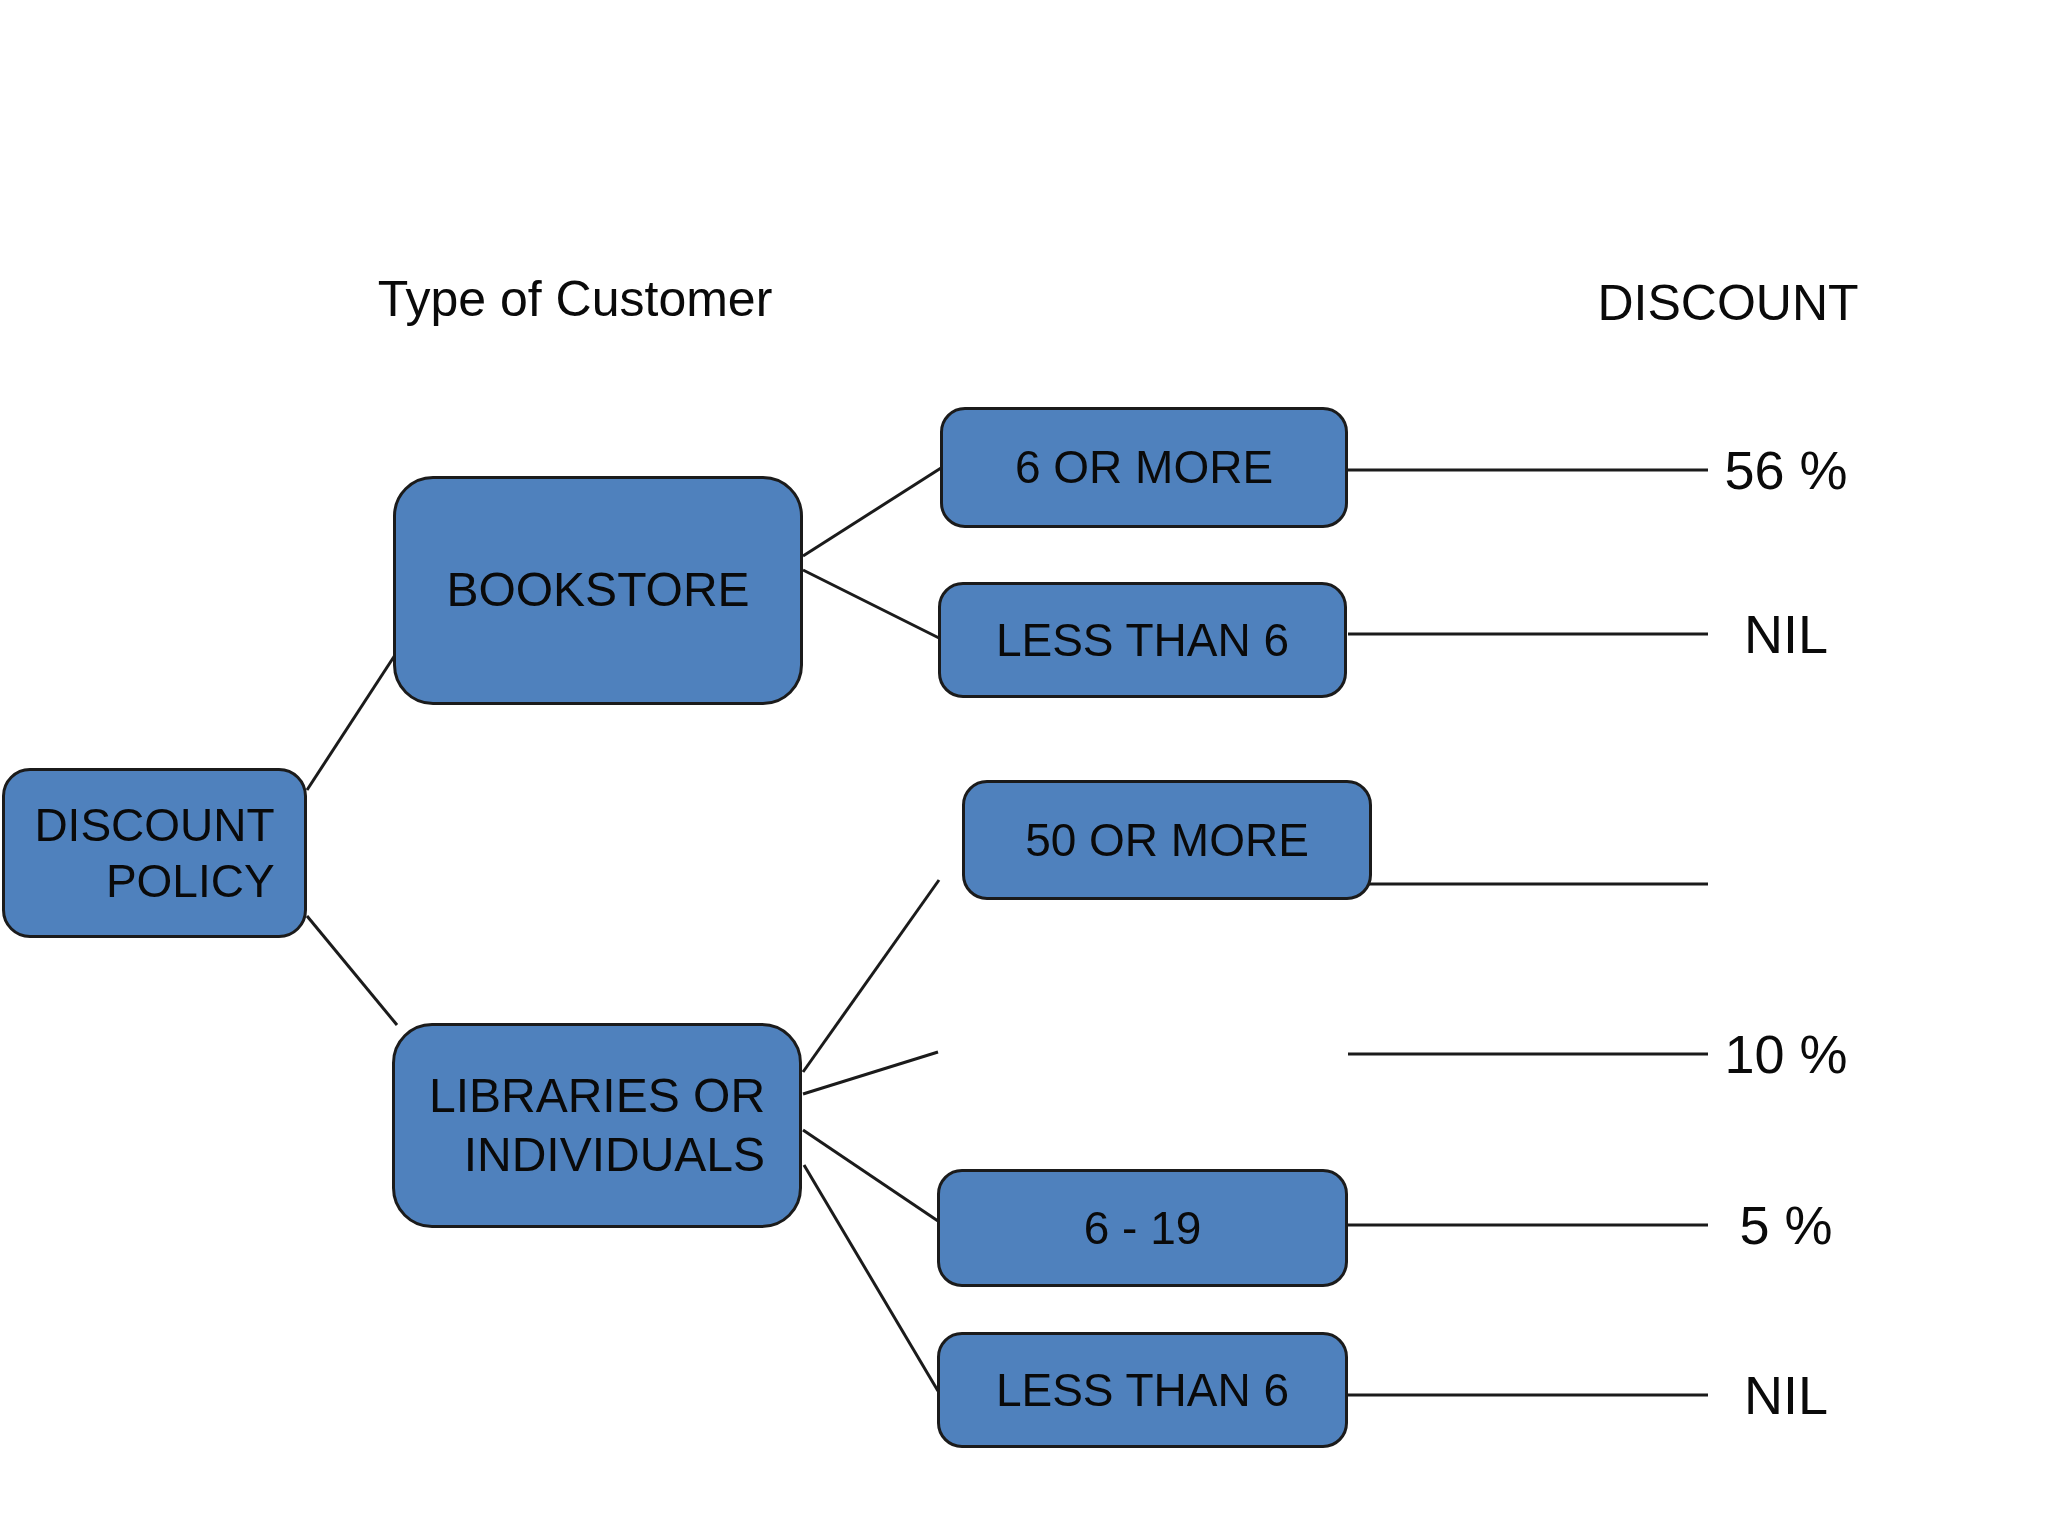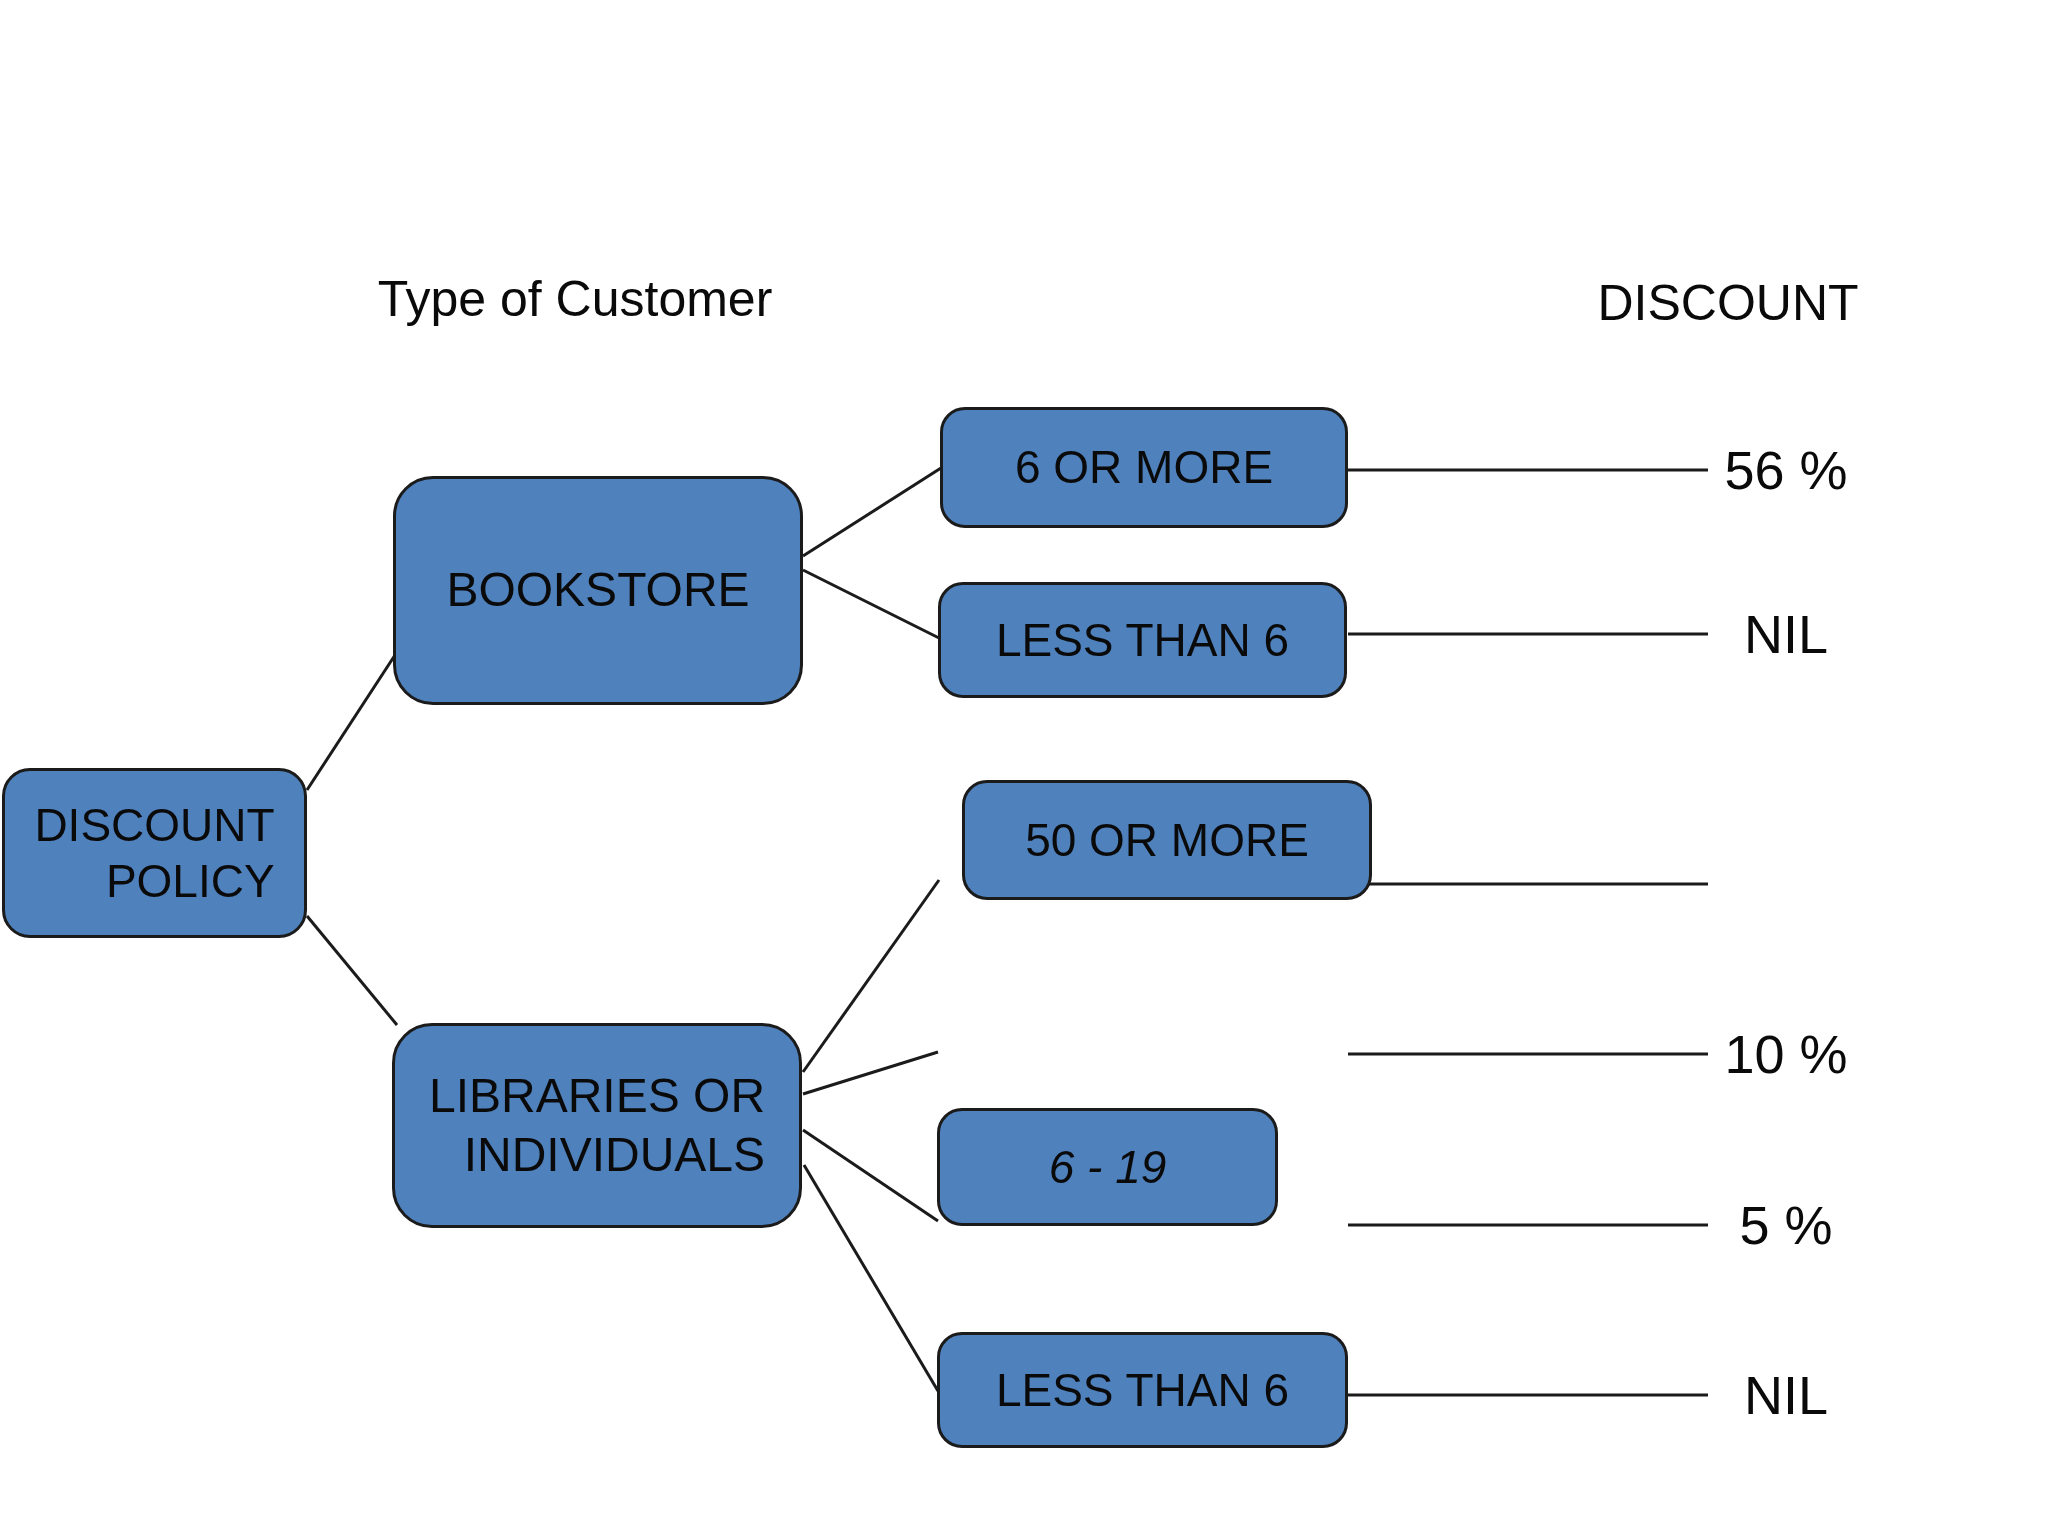--- a/index.html
+++ b/index.html
@@ -103,21 +103,21 @@
 
   <div class="node small" style="left:938px;top:582px;width:409px;height:116px;">
     <span class="node-label">LESS THAN 6</span>
   </div>
 
   <div class="node small" style="left:938px;top:780px;width:410px;height:120px;margin-left:24px;">
     <span class="node-label">50 OR MORE</span>
   </div>
 
 
-  <div class="node small" style="left:937px;top:1108px;width:341px;height:118px;font-style:italic;">
+  <div class="node small" style="left:937px;top:1169px;width:411px;height:118px;">
     <span class="node-label">6 - 19</span>
   </div>
 
   <div class="node small" style="left:937px;top:1332px;width:411px;height:116px;">
     <span class="node-label">LESS THAN 6</span>
   </div>
 
   <div class="discount-label" style="top:470px;">56 %</div>
   <div class="discount-label" style="top:634px;">NIL</div>
   <div class="discount-label" style="top:1054px;">10 %</div>

